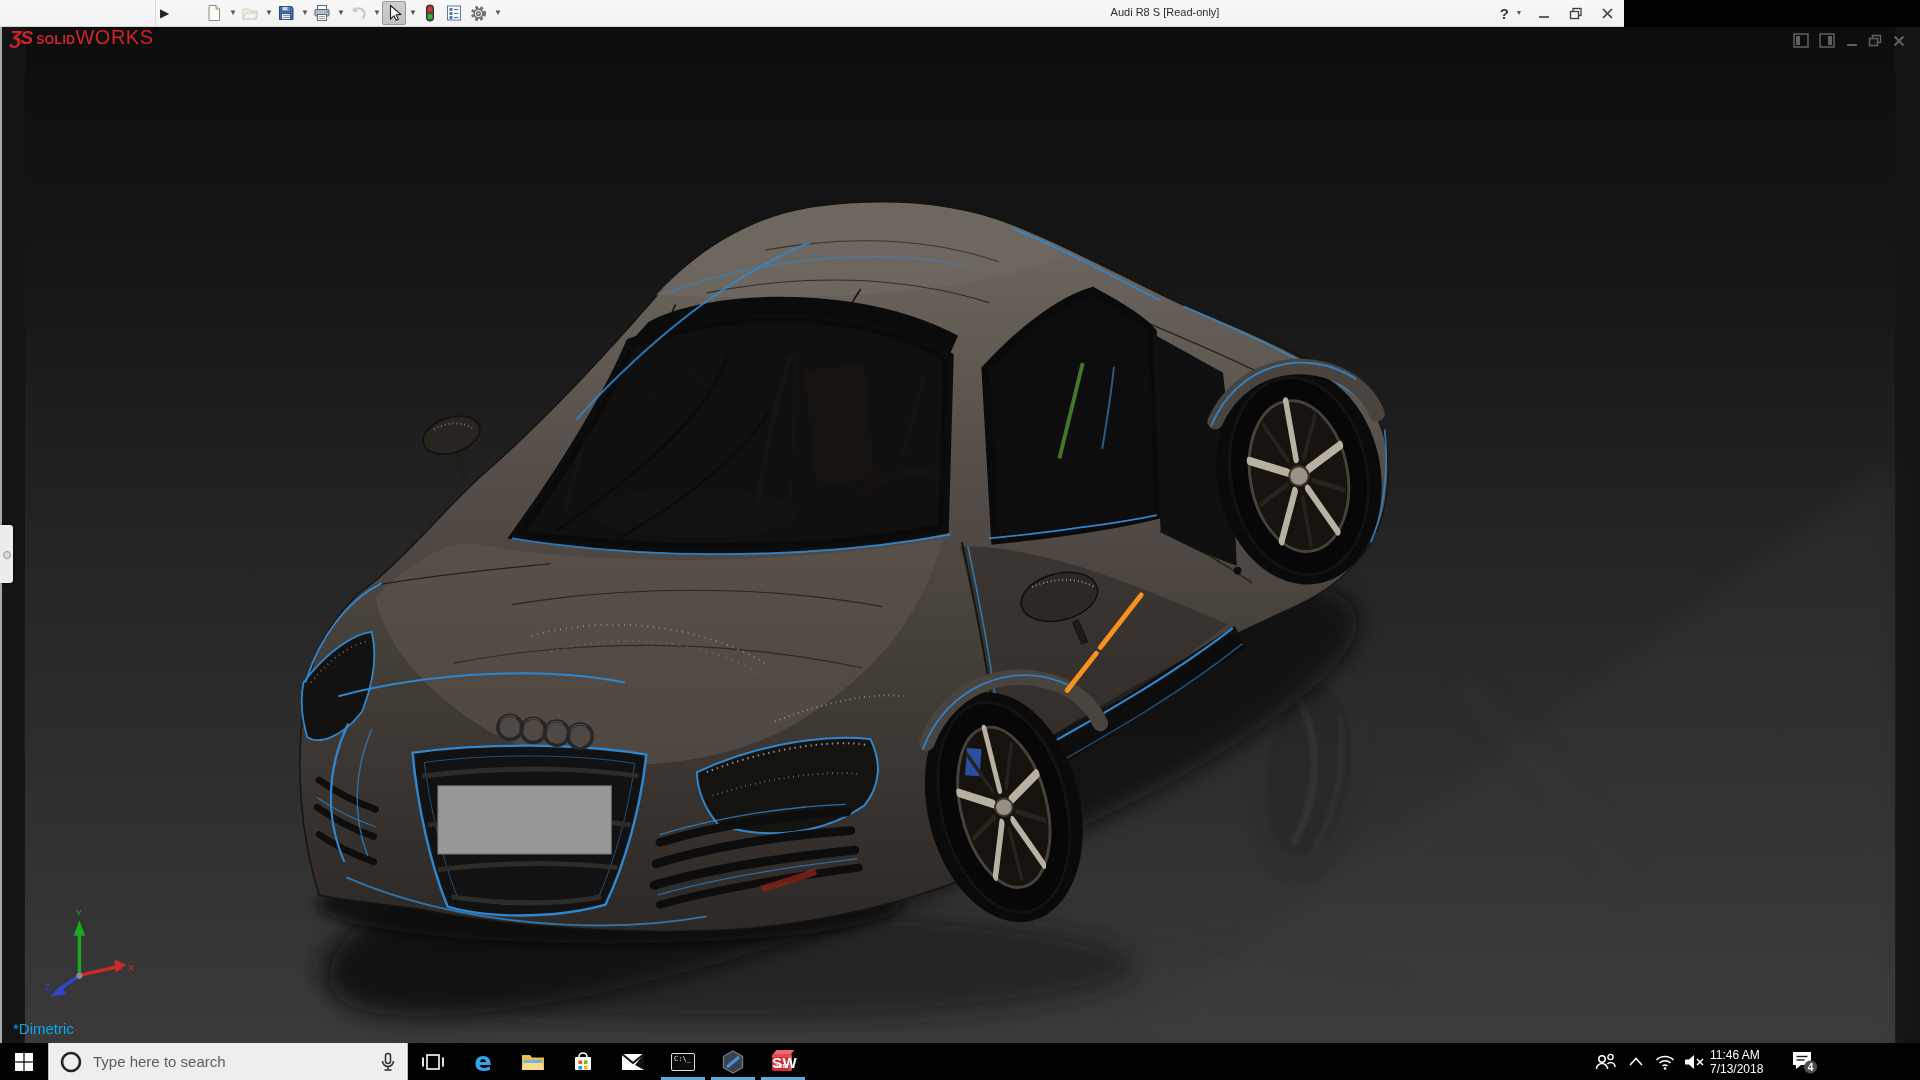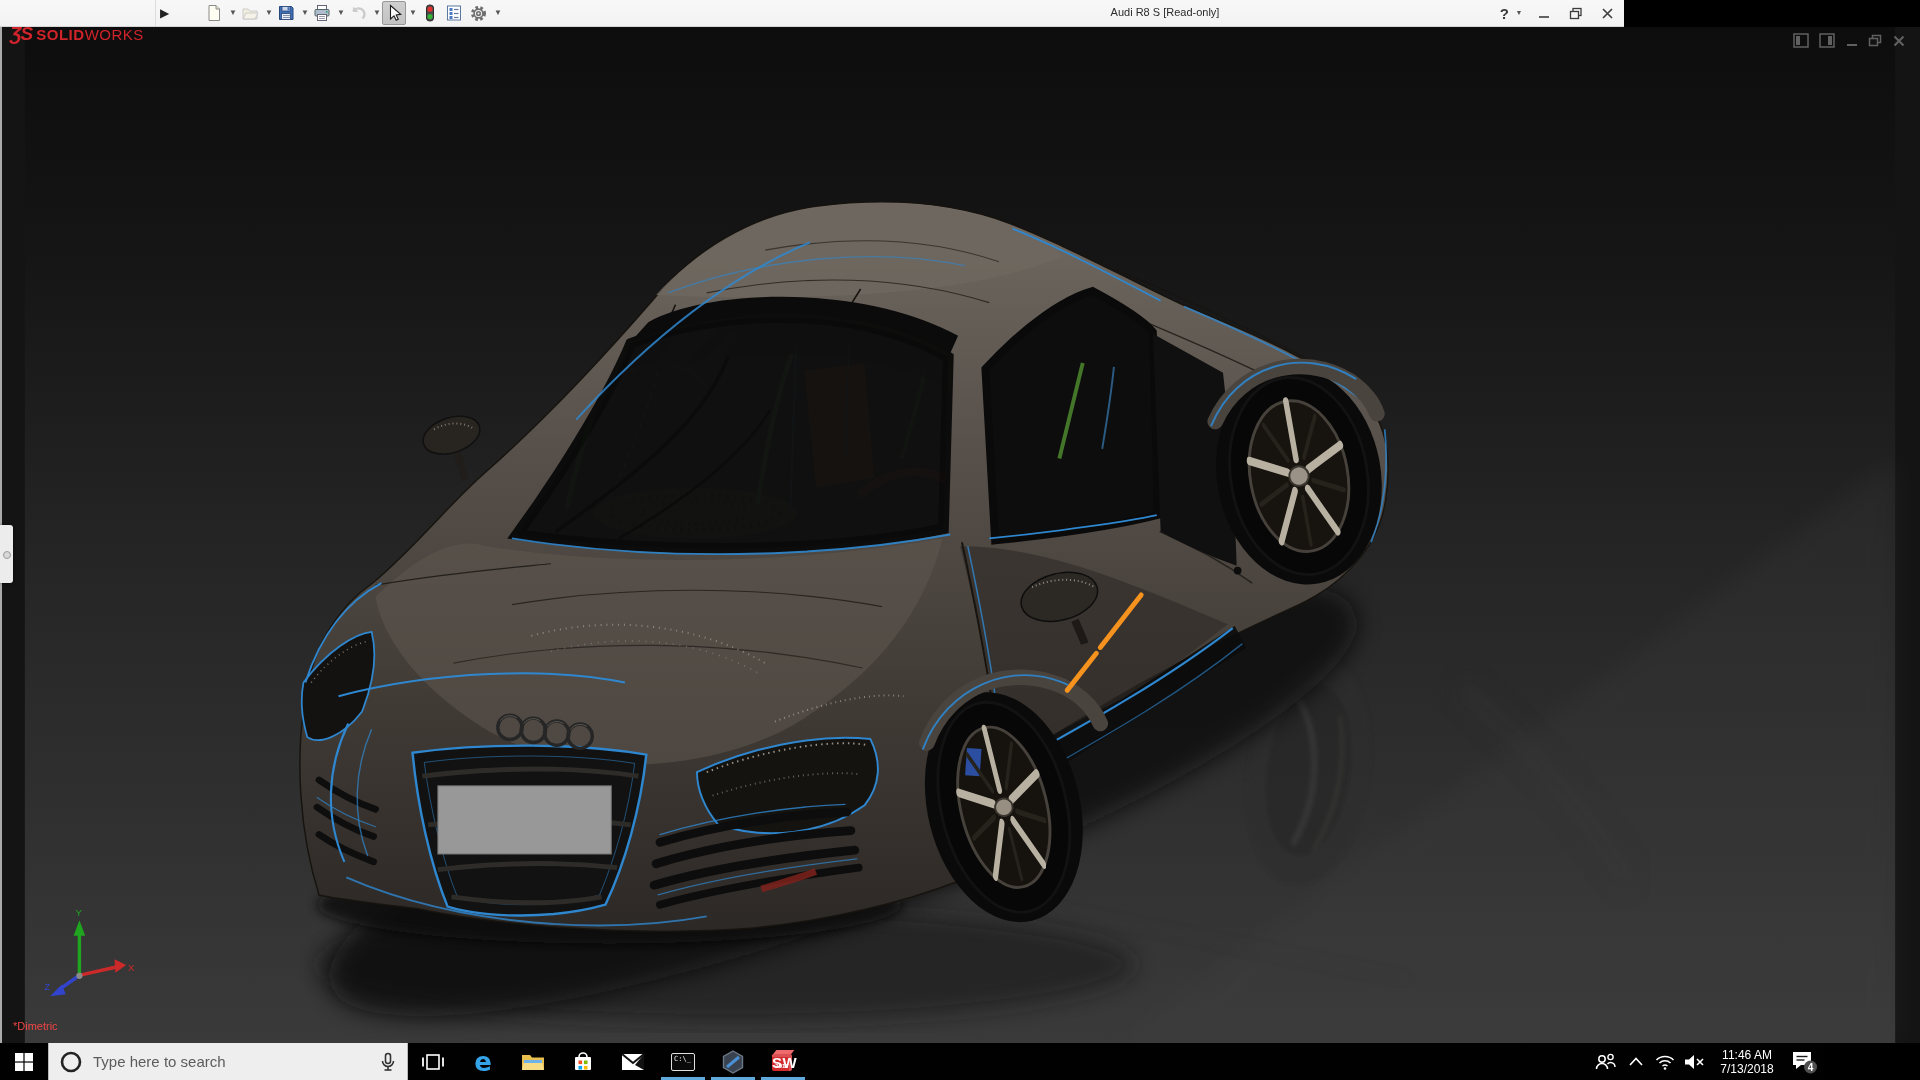--- a/index.html
+++ b/index.html
@@ -4,22 +4,22 @@
 <style>
   html,body{margin:0;padding:0;}
   body{width:1920px;height:1080px;overflow:hidden;background:#000;position:relative;
        font-family:"Liberation Sans",sans-serif;-webkit-font-smoothing:antialiased;}
 
   
   .titlebar{position:absolute;top:0;left:0;width:1624px;height:26px;
     background:linear-gradient(#f8f8f8,#f2f2f2);border-bottom:1px solid #d5d5d5;z-index:30;}
   .logo{position:absolute;left:10px;top:2px;display:flex;align-items:baseline;color:#d1232a;}
   .logo .mark{font-size:19px;font-weight:bold;font-style:italic;letter-spacing:-1px;margin-right:4px;}
-  .logo .bold{font-size:15px;font-weight:bold;letter-spacing:.5px;}
-  .logo .light{font-size:15px;font-weight:normal;letter-spacing:.5px;margin-top:24px;}
+  .logo .bold{font-size:12px;font-weight:bold;letter-spacing:.5px;}
+  .logo .light{font-size:20px;font-weight:normal;letter-spacing:.5px;margin-top:24px;}
   .menu-arrow{position:absolute;left:160px;top:4px;width:14px;height:18px;color:#222;font-size:12px;line-height:18px;cursor:pointer;}
   .tb-sep{position:absolute;left:155px;top:0;width:1px;height:26px;background:#ddd;}
   .toolbar{position:absolute;left:202px;top:1px;height:24px;display:flex;align-items:center;}
   .tbtn{display:flex;align-items:center;height:22px;padding:0 2px;border:1px solid transparent;border-radius:2px;}
   .tbtn.active{background:linear-gradient(#cfcfcf,#c3c3c3);border:1px solid #979797;}
   .tbtn.disabled{opacity:.45;}
   .drop{width:10px;height:10px;margin-left:2px;color:#555;font-size:8px;line-height:10px;text-align:center;}
   .tbtn svg{display:block;}
   .win-title{position:absolute;left:1165px;top:6px;transform:translateX(-50%);
     font-size:11px;color:#2b2b2b;white-space:nowrap;}
@@ -32,34 +32,34 @@
   
   .viewport{position:absolute;top:27px;left:0;width:1920px;height:1016px;background:#141414;z-index:1;}
   .viewport svg.scene{position:absolute;top:0;left:0;}
   .doc-controls{position:absolute;top:6px;right:14px;display:flex;align-items:center;gap:9px;z-index:5;}
   .doc-controls svg{display:block;cursor:pointer;opacity:.85;}
   .left-strip{position:absolute;left:0;top:0;width:2px;height:1016px;background:#c6c6c6;opacity:.85;z-index:4;}
   .left-tab{position:absolute;left:0;top:498px;width:13px;height:58px;background:#ececec;
     border-radius:0 3px 3px 0;box-shadow:0 0 3px rgba(0,0,0,.6);z-index:5;cursor:pointer;}
   .left-tab .dot{position:absolute;left:3px;top:26px;width:6px;height:6px;border-radius:50%;
     border:1px solid #9a9a9a;background:#d8d8d8;}
-  .view-label{position:absolute;left:13px;top:993px;font-size:11px;color:#ef4444;z-index:5;}
+  .view-label{position:absolute;left:13px;top:993px;font-size:15px;color:#0ea5e9;z-index:5;}
 
   
   .taskbar{position:absolute;top:1043px;left:0;width:1824px;height:37px;background:#010102;
     display:flex;align-items:stretch;z-index:40;}
   .tb-start{width:48px;display:flex;align-items:center;justify-content:center;cursor:pointer;}
   .tb-search{width:338px;background:#eeeeee;border:1px solid #b9b9b9;border-bottom:none;border-top:none;
     display:flex;align-items:center;padding:0 10px;gap:10px;cursor:text;}
   .tb-search .ph{font-size:15px;color:#5c5c5c;flex:1;white-space:nowrap;}
   .tb-btn{width:50px;display:flex;align-items:center;justify-content:center;position:relative;cursor:pointer;}
   .tb-btn .runline{position:absolute;bottom:0;left:3px;right:3px;height:3px;background:#5fa9dd;}
   .tb-spacer{flex:1;}
   .tray-btn{display:flex;align-items:center;justify-content:center;cursor:pointer;}
-  .tray-clock{width:74px;display:flex;flex-direction:column;justify-content:center;align-items:center;
+  .tray-clock{width:74px;display:flex;flex-direction:column;justify-content:center;
     color:#fff;font-size:12px;line-height:14px;cursor:default;}
   .cmd-icon{width:24px;height:18px;background:#0a0a0a;border:1px solid #e0e0e0;border-radius:2px;
     font-family:"DejaVu Sans Mono",monospace;font-size:7px;color:#e8e8e8;padding:1px 2px;box-sizing:border-box;}
   .sw-icon{position:relative;width:24px;height:24px;}
   .sw-face{position:absolute;left:1px;top:4px;width:20px;height:17px;background:#d42b2e;
     border-radius:2px;box-shadow:inset -3px 3px 0 rgba(255,255,255,.18);}
   .sw-top{position:absolute;left:3px;top:0px;width:18px;height:6px;background:#ee6a6d;transform:skewX(-38deg);}
   .sw-label{position:absolute;left:1px;top:4px;width:20px;text-align:center;color:#fff;
     font-size:15px;font-weight:bold;letter-spacing:.5px;}
   .sw-year{position:absolute;left:1px;top:13px;width:20px;text-align:center;color:#fff;font-size:6px;font-weight:bold;}

